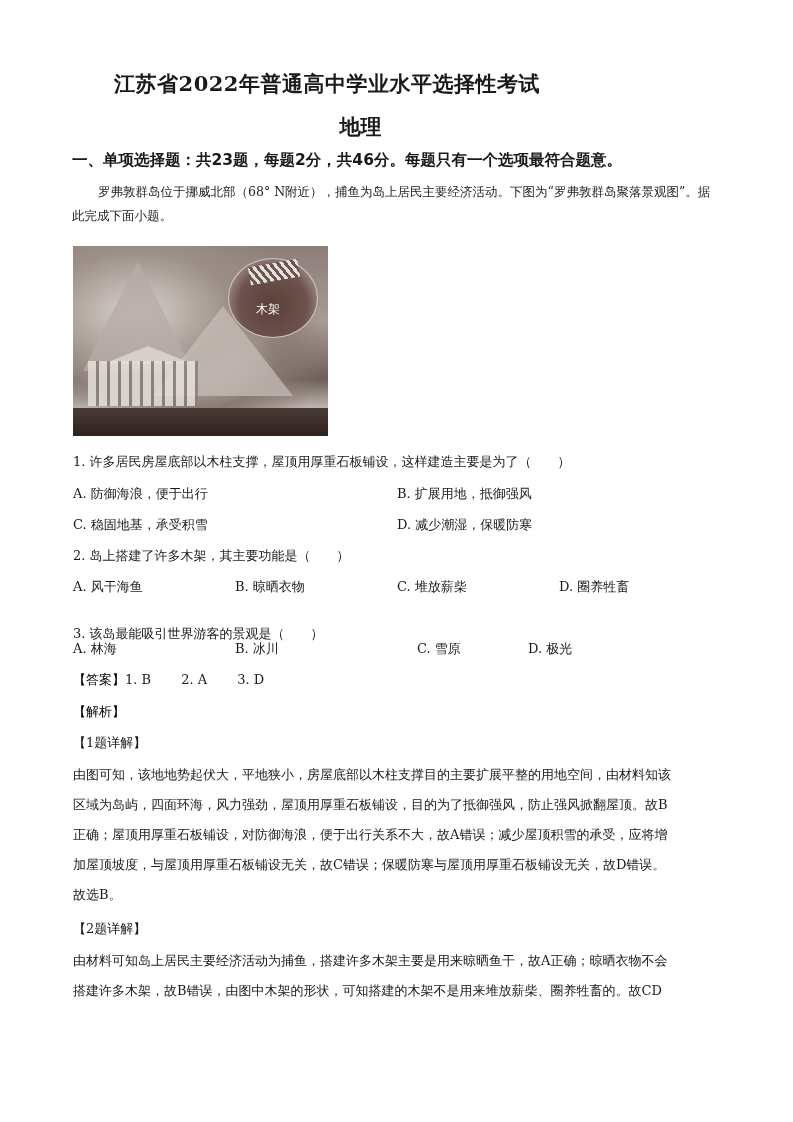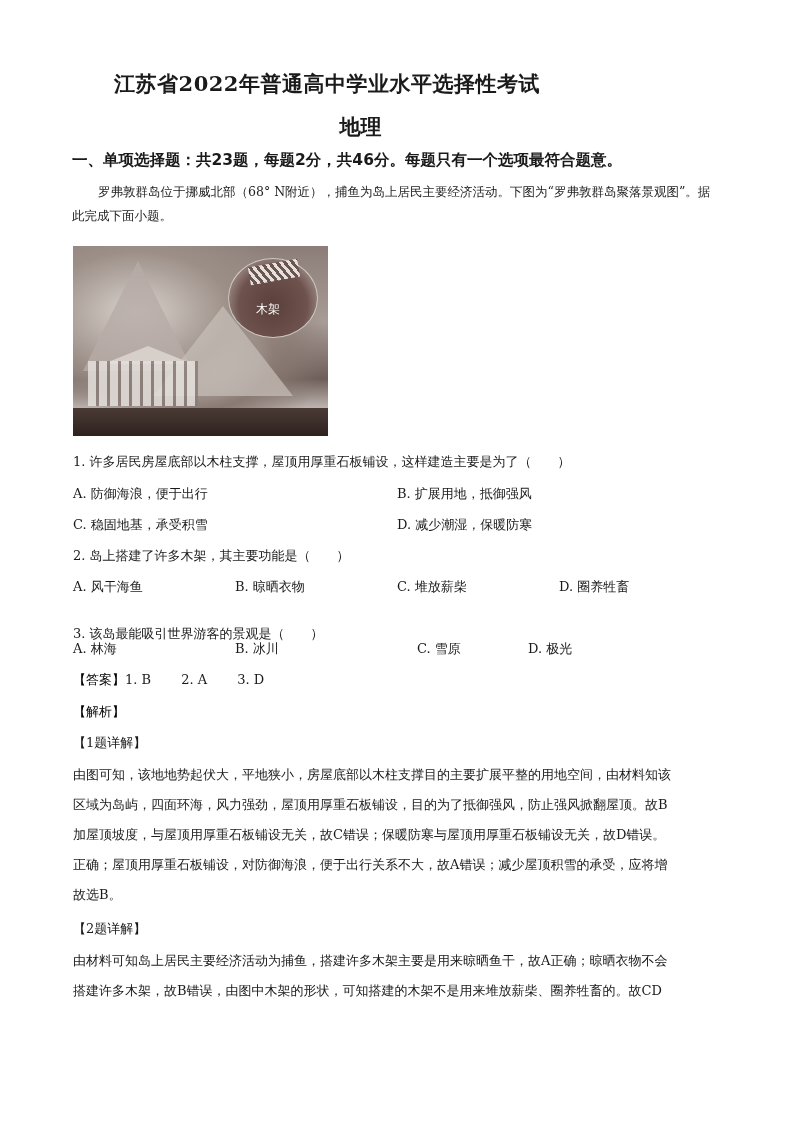--- a/index.html
+++ b/index.html
@@ -124,22 +124,22 @@
 <div class="answer-line">
   <span class="blue">【答案】</span><span>1. B　　 2. A　　 3. D</span>
 </div>
 
 <div class="label blue" style="top:703px;">【解析】</div>
 <div class="label" style="top:734px;">【1题详解】</div>
 
 <div class="para" style="top:760px;">
   <div>由图可知，该地地势起伏大，平地狭小，房屋底部以木柱支撑目的主要扩展平整的用地空间，由材料知该</div>
   <div>区域为岛屿，四面环海，风力强劲，屋顶用厚重石板铺设，目的为了抵御强风，防止强风掀翻屋顶。故B</div>
+  <div>正确；屋顶用厚重石板铺设，对防御海浪，便于出行关系不大，故A错误；减少屋顶积雪的承受，应将增</div>
   <div>加屋顶坡度，与屋顶用厚重石板铺设无关，故C错误；保暖防寒与屋顶用厚重石板铺设无关，故D错误。</div>
-  <div>正确；屋顶用厚重石板铺设，对防御海浪，便于出行关系不大，故A错误；减少屋顶积雪的承受，应将增</div>
   <div>故选B。</div>
 </div>
 
 <div class="label" style="top:920px;">【2题详解】</div>
 
 <div class="para" style="top:946px;">
   <div>由材料可知岛上居民主要经济活动为捕鱼，搭建许多木架主要是用来晾晒鱼干，故A正确；晾晒衣物不会</div>
   <div>搭建许多木架，故B错误，由图中木架的形状，可知搭建的木架不是用来堆放薪柴、圈养牲畜的。故CD</div>
 </div>
 

